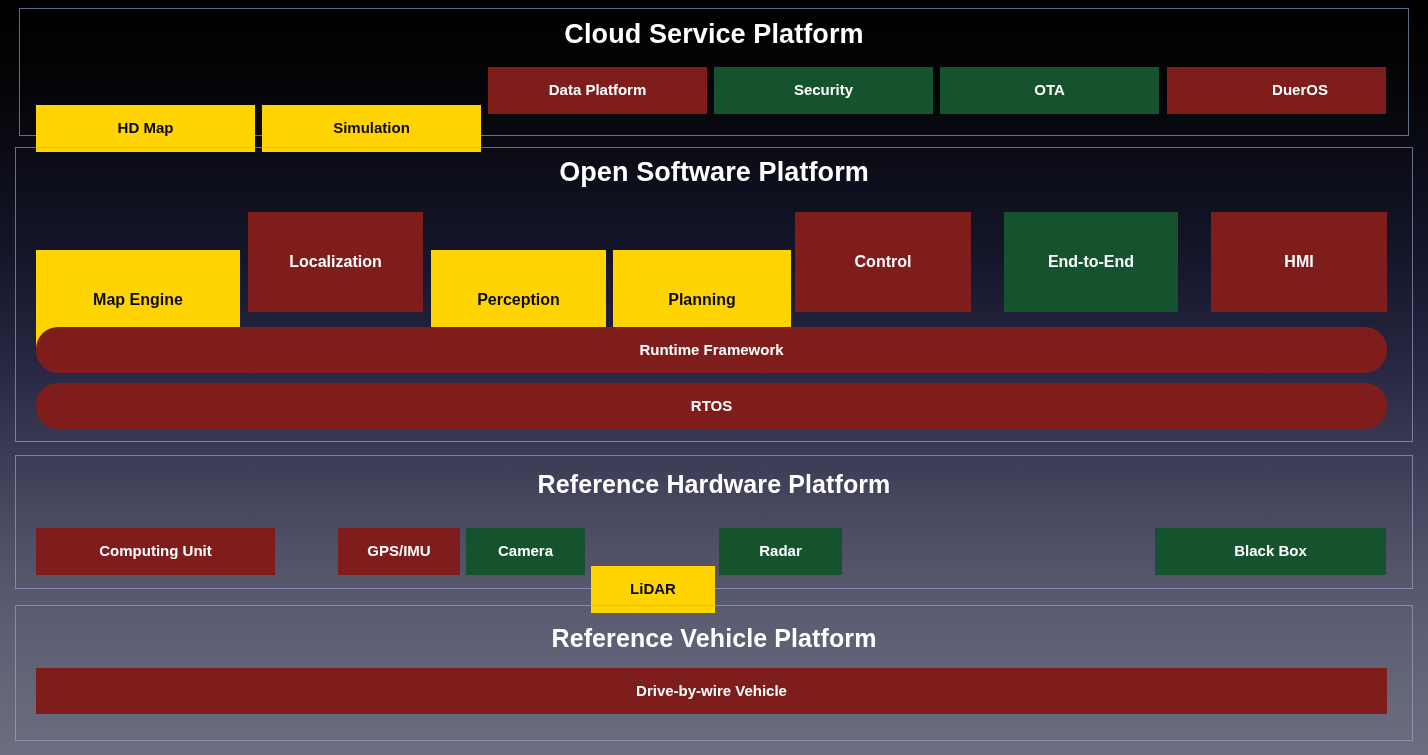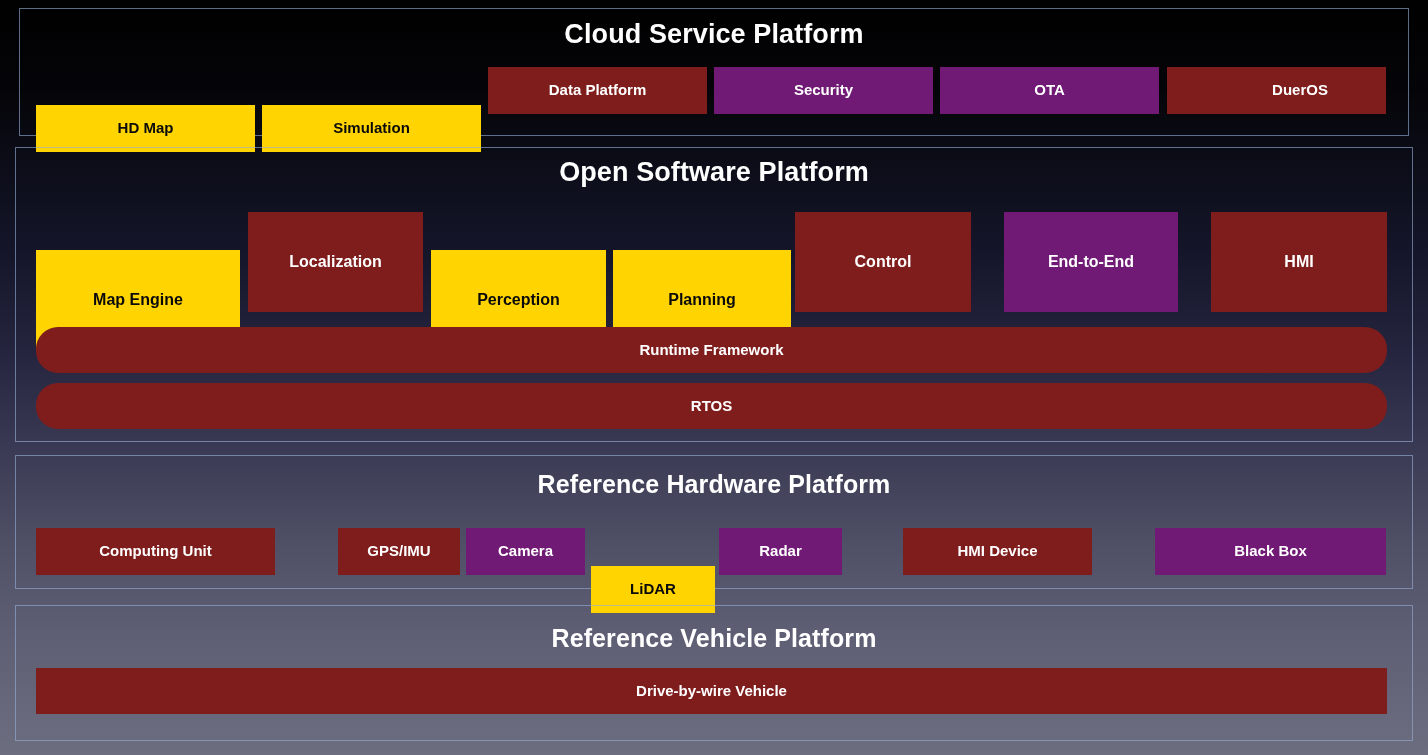--- a/index.html
+++ b/index.html
@@ -59,21 +59,21 @@
     align-items: center;
     justify-content: center;
     font-weight: bold;
     text-align: center;
     line-height: 1.1;
     border-radius: 0;
   }
 
   .c-yellow { background: #ffd400; color: #0a0a0a; margin-top: 38px; }
   .c-blue   { background: #7f1d1d; color: #ffffff; }
-  .c-red    { background: #701a75; color: #ffffff; }
+  .c-red    { background: #14532d; color: #ffffff; }
 
   
   #panel-cloud    { left: 19px;  top: 8px;   width: 1390px; height: 128px; }
   #panel-software { left: 15px;  top: 147px; width: 1398px; height: 295px; }
   #panel-hardware { left: 15px;  top: 455px; width: 1398px; height: 134px; }
   #panel-vehicle  { left: 15px;  top: 605px; width: 1398px; height: 136px; }
 
   #title-cloud    { top: 19px;   font-size: 27px; }
   #title-software { top: 157px;  font-size: 27px; }
   #title-hardware { top: 470px;  font-size: 25px; }
@@ -138,21 +138,20 @@
   <div class="box sw-bar c-blue" id="bar-rtos">RTOS</div>
 
   <div class="panel" id="panel-hardware"></div>
   <div class="panel-title" id="title-hardware">Reference Hardware Platform</div>
 
   <div class="box hw-box c-blue" style="left:36px;   width:239px;">Computing Unit</div>
   <div class="box hw-box c-blue" style="left:338px;  width:122px;">GPS/IMU</div>
   <div class="box hw-box c-red" style="left:466px;  width:119px;">Camera</div>
   <div class="box hw-box c-yellow" style="left:591px;  width:124px;">LiDAR</div>
   <div class="box hw-box c-red" style="left:719px;  width:123px;">Radar</div>
-  <div class="box hw-box c-blue" style="left:903px;  width:189px;">HMI Device</div>
   <div class="box hw-box c-red" style="left:1155px; width:231px;">Black Box</div>
 
   <div class="panel" id="panel-vehicle"></div>
   <div class="panel-title" id="title-vehicle">Reference Vehicle Platform</div>
 
   <div class="box c-blue" id="bar-dbw">Drive-by-wire Vehicle</div>
 
 </div>
 
 </body></html>

